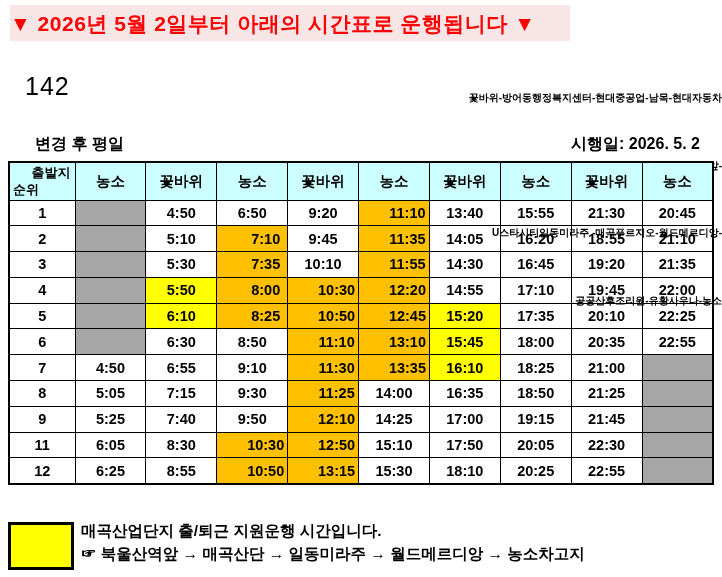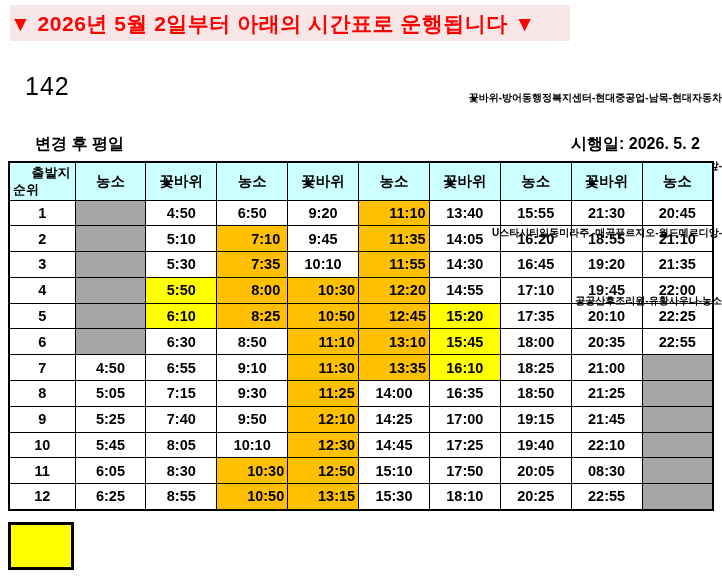--- a/index.html
+++ b/index.html
@@ -225,57 +225,47 @@
           <td>7:40</td>
           <td>9:50</td>
           <td class="bg-orange">12:10</td>
           <td>14:25</td>
           <td>17:00</td>
           <td>19:15</td>
           <td>21:45</td>
           <td class="bg-gray"></td>
         </tr>
         <tr>
-          <td class="row-no">10</td>
-          <td>5:45</td>
-          <td>8:05</td>
-          <td>10:10</td>
-          <td class="bg-orange">12:30</td>
-          <td>14:45</td>
-          <td>17:25</td>
-          <td>19:40</td>
-          <td>22:10</td>
-          <td class="bg-gray"></td>
-        </tr>
-        <tr>
           <td class="row-no">11</td>
           <td>6:05</td>
           <td>8:30</td>
           <td class="bg-orange">10:30</td>
           <td class="bg-orange">12:50</td>
           <td>15:10</td>
           <td>17:50</td>
           <td>20:05</td>
-          <td>08:30</td>
+          <td>22:30</td>
           <td class="bg-gray"></td>
         </tr>
         <tr>
           <td class="row-no">12</td>
           <td>6:25</td>
           <td>8:55</td>
           <td class="bg-orange">10:50</td>
           <td class="bg-orange">13:15</td>
           <td>15:30</td>
           <td>18:10</td>
           <td>20:25</td>
           <td>22:55</td>
           <td class="bg-gray"></td>
         </tr>
       </tbody>
   </table>
 
   <div class="legend">
     <div class="legend-swatch"></div>
     <div class="legend-text">
+      <div>매곡산업단지 출/퇴근 지원운행 시간입니다.</div>
+      <div>☞ 북울산역앞 → 매곡산단 → 일동미라주 → 월드메르디앙 → 농소차고지</div>
     </div>
   </div>
 
 </div>
 
 </body></html>

